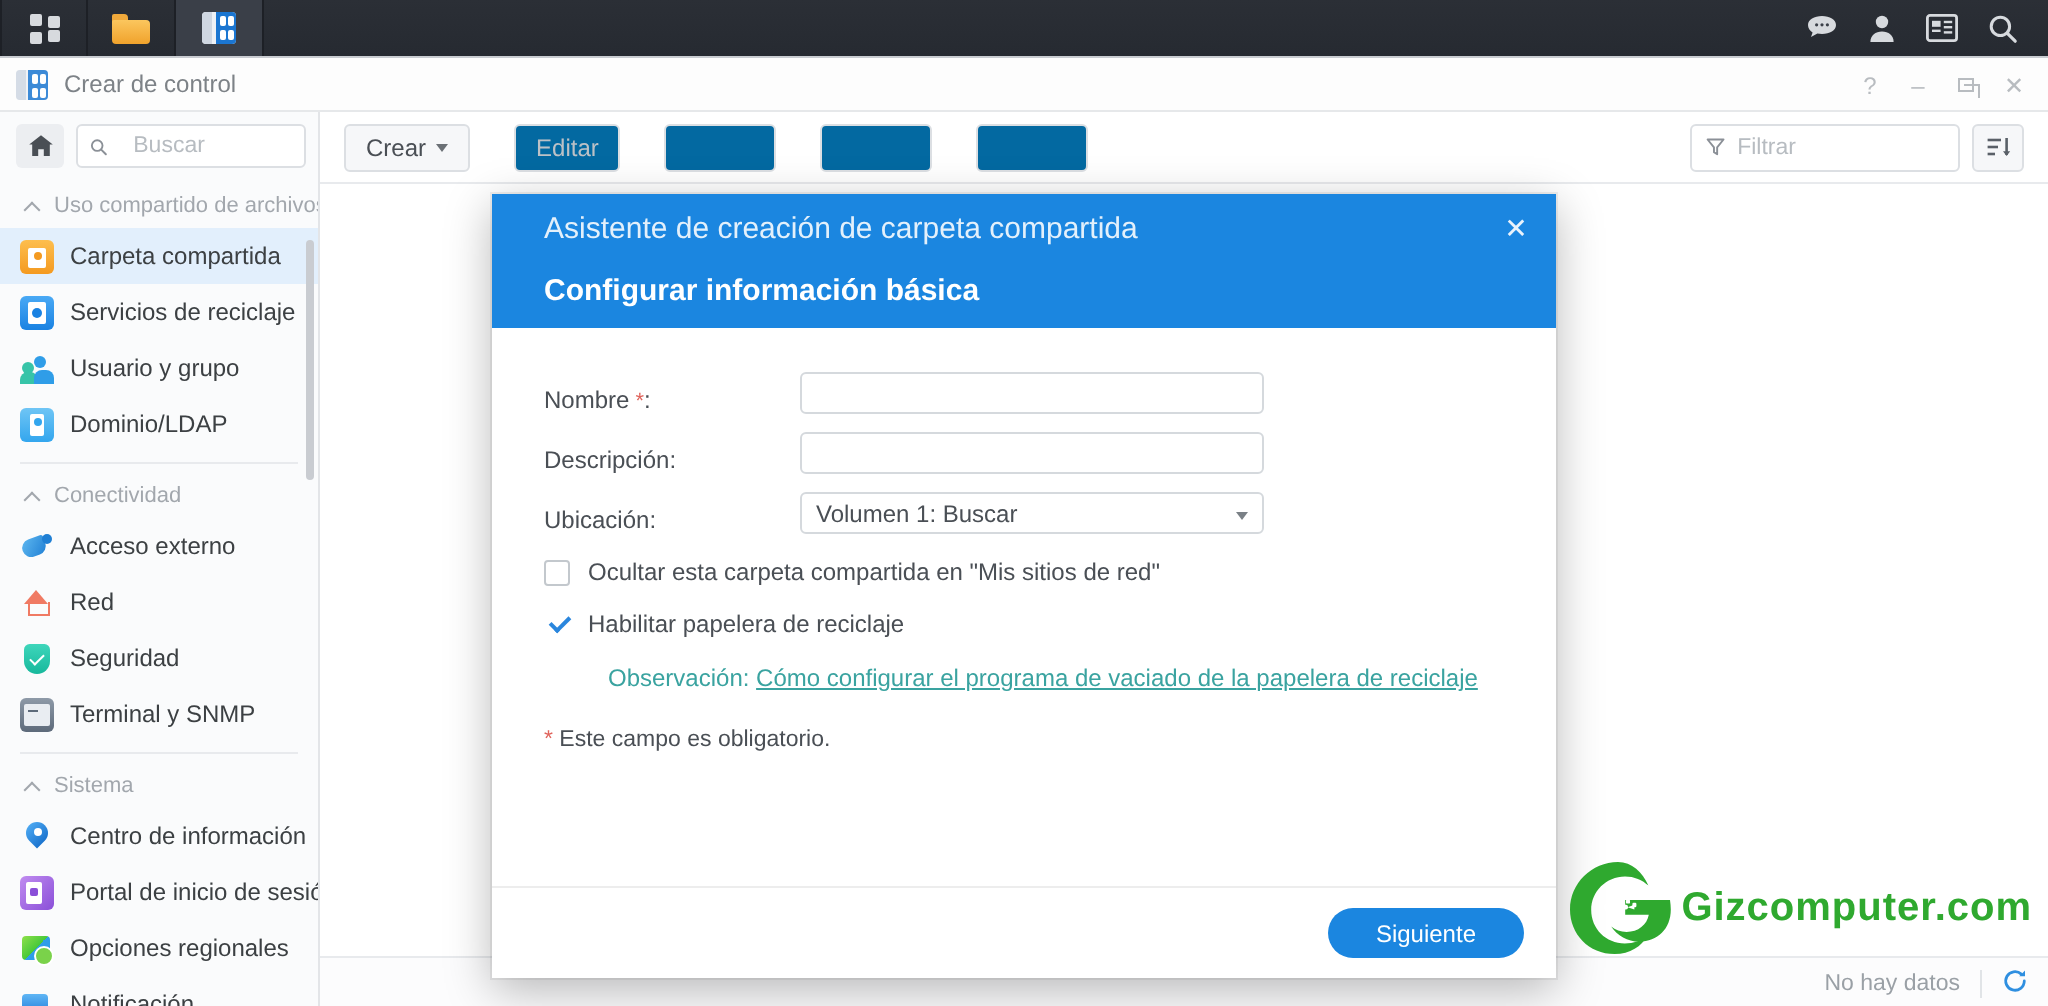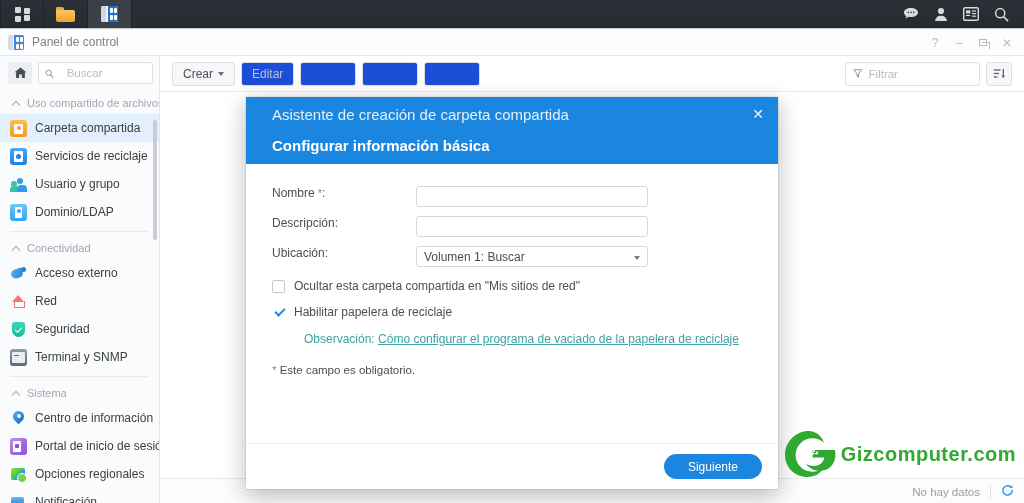--- a/index.html
+++ b/index.html
@@ -223,21 +223,21 @@
   .main { flex: 1; display: flex; flex-direction: column; background: #fff; position: relative; }
   .toolbar {
     height: 36px; display: flex; align-items: center; padding: 0 12px;
     border-bottom: 1px solid #e8eaed; gap: 6px;
   }
   .tbar-btn {
     height: 24px; padding: 0 10px; border: 1px solid #dcdfe3; border-radius: 3px;
     background: #f6f7f9; font-size: 12px; color: #4a4f55;
     display: flex; align-items: center; gap: 5px; cursor: pointer;
   }
-  .tbar-btn.disabled { color: #bcc1c6; background: #1d4ed8; }
+  .tbar-btn.disabled { color: #bcc1c6; background: #0369a1; margin-left: 16px; }
   .caret-dn { width:0; height:0; border-left:3.5px solid transparent; border-right:3.5px solid transparent; border-top:4px solid #6b7076; }
   .tbar-spacer { flex: 1; }
   .filter-box {
     width: 135px; height: 24px; border: 1px solid #dcdfe3; border-radius: 3px; background: #fff;
     display: flex; align-items: center; gap: 6px; padding: 0 7px;
   }
   .filter-box input {
     border: none; outline: none; width: 100%; font-size: 11.5px; color: #555;
     font-family: "Liberation Sans", sans-serif; background: transparent;
   }
@@ -278,21 +278,21 @@
     position: absolute; left: 0; right: 0; bottom: 0; height: 46px;
     display: flex; align-items: center; justify-content: flex-end; padding-right: 16px;
     border-top: 1px solid #ededed;
   }
   .btn-primary {
     background: #1b86e0; color: #fff; border: none; border-radius: 13px;
     height: 25px; padding: 0 24px; font-size: 12px; cursor: pointer;
     font-family: "Liberation Sans", sans-serif;
   }
 
-  .frow { display: flex; align-items: flex-start; margin-bottom: 9px; gap: 16px; }
+  .frow { display: flex; align-items: flex-end; margin-bottom: 9px; }
   .flabel { width: 128px; font-size: 12px; color: #4a4f55; flex: 0 0 auto; }
   .req { color: #e0645c; font-size: 11px; }
   .finput {
     width: 232px; height: 21px; border: 1px solid #d5d9dd; border-radius: 3px;
     background: #fff; outline: none; font-size: 12px; padding: 0 7px;
     font-family: "Liberation Sans", sans-serif; color: #333;
   }
   .fselect {
     width: 232px; height: 21px; border: 1px solid #d5d9dd; border-radius: 3px;
     background: #fff; display: flex; align-items: center; padding: 0 7px;
@@ -409,21 +409,21 @@
   <div class="win-title">
     <span class="cp-ico wt-ico">
       <span class="l"></span>
         <span class="r">
           <i></i>
           <i></i>
           <i></i>
           <i></i>
         </span>
     </span>
-    <span class="wt-text">Panel de control</span>
+    <span class="wt-text">Crear de control</span>
     <div class="win-ctrls">
       <div>?</div>
       <div>–</div>
       <div>
           <span class="wc-box"></span>
         </div>
       <div>✕</div>
     </div>
   </div>
 

